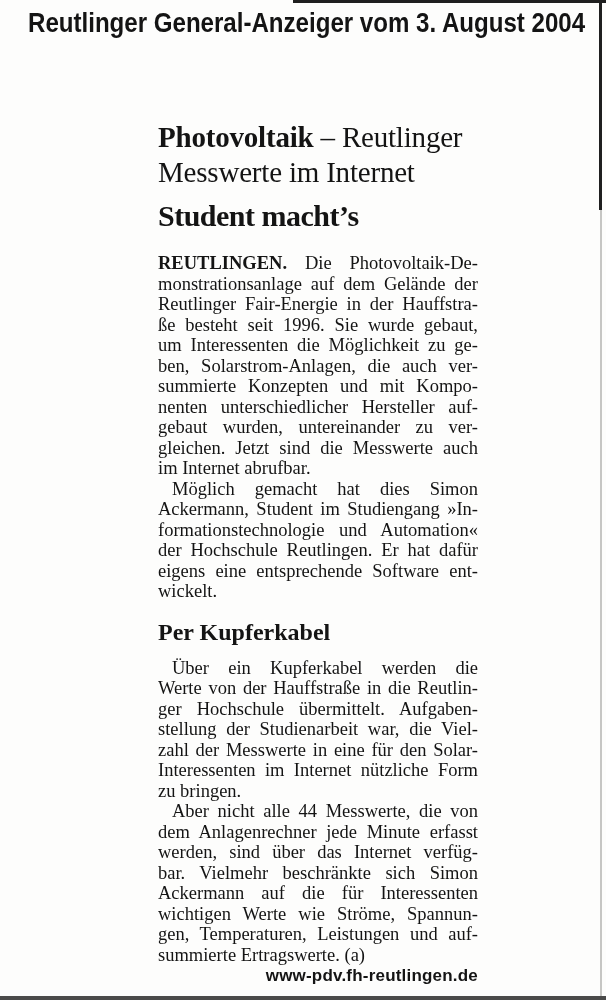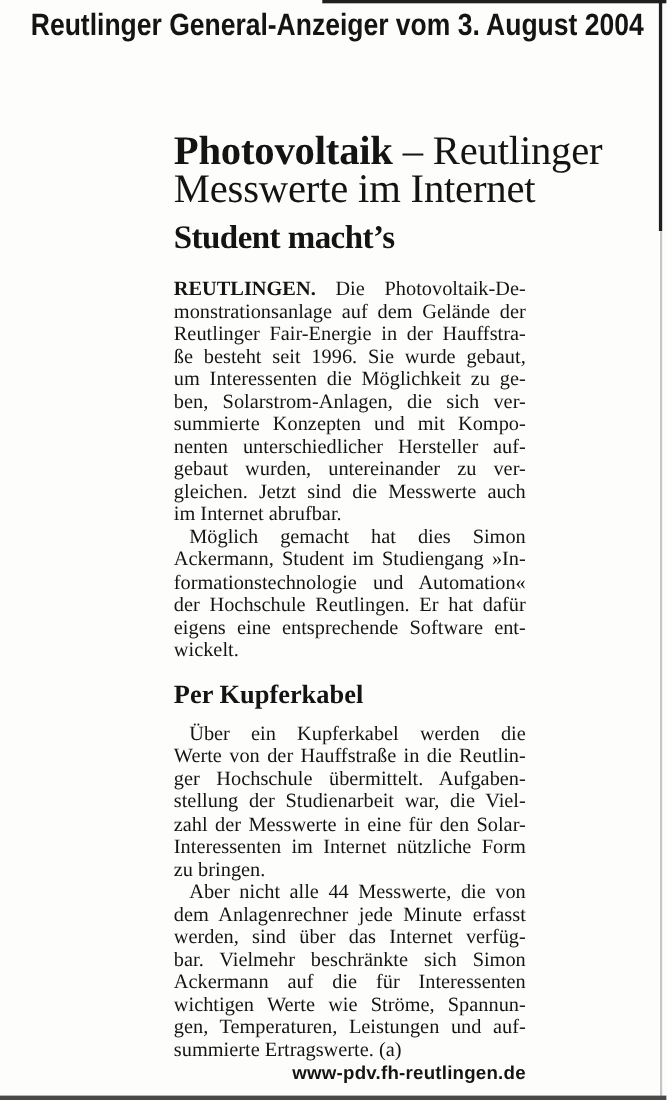--- a/index.html
+++ b/index.html
@@ -45,21 +45,21 @@
     font-weight: bold; font-size: 28px; line-height: 34px;
     white-space: nowrap;
     transform: scaleX(0.86); transform-origin: 0 0;
     color: var(--ink);
   }
 
   .article {
     position: absolute; left: 158px; top: 120px; width: 320px;
   }
   .kicker {
-    font-size: 37px; line-height: 35px; white-space: nowrap;
+    font-size: 29px; line-height: 35px; white-space: nowrap;
     letter-spacing: -0.2px;
   }
   .kicker .kbold { font-weight: bold; }
   .headline {
     margin-top: 2px;
     font-weight: bold; font-size: 30px; line-height: 48px;
     letter-spacing: -0.5px; white-space: nowrap;
   }
   .body-text {
     margin-top: 13px;
@@ -103,21 +103,21 @@
   </div>
 
   <div class="headline">Student macht’s</div>
 
   <div class="body-text">
       <div class="line"><b>REUTLINGEN.</b> Die Photovoltaik-De-</div>
       <div class="line">monstrationsanlage auf dem Gelände der</div>
       <div class="line">Reutlinger Fair-Energie in der Hauffstra-</div>
       <div class="line">ße besteht seit 1996. Sie wurde gebaut,</div>
       <div class="line">um Interessenten die Möglichkeit zu ge-</div>
-      <div class="line">ben, Solarstrom-Anlagen, die sich ver-</div>
+      <div class="line">ben, Solarstrom-Anlagen, die auch ver-</div>
       <div class="line">summierte Konzepten und mit Kompo-</div>
       <div class="line">nenten unterschiedlicher Hersteller auf-</div>
       <div class="line">gebaut wurden, untereinander zu ver-</div>
       <div class="line">gleichen. Jetzt sind die Messwerte auch</div>
       <div class="line para-end">im Internet abrufbar.</div>
       <div class="line indent">Möglich gemacht hat dies Simon</div>
       <div class="line">Ackermann, Student im Studiengang »In-</div>
       <div class="line">formationstechnologie und Automation«</div>
       <div class="line">der Hochschule Reutlingen. Er hat dafür</div>
       <div class="line">eigens eine entsprechende Software ent-</div>

